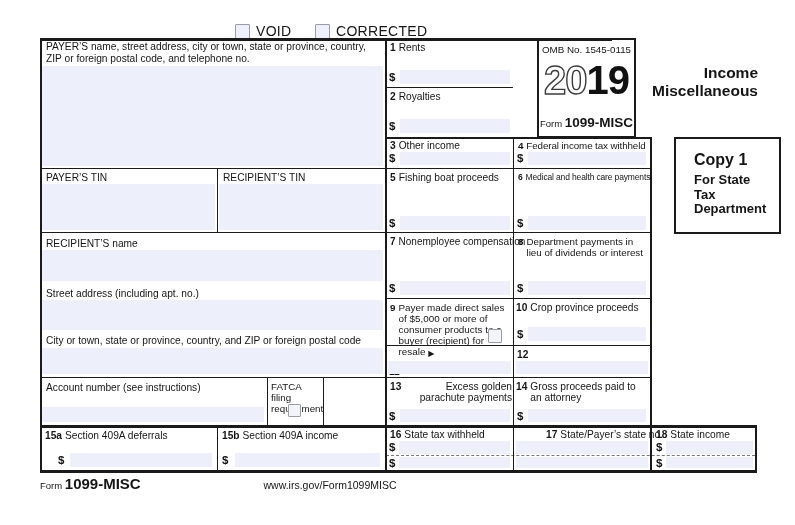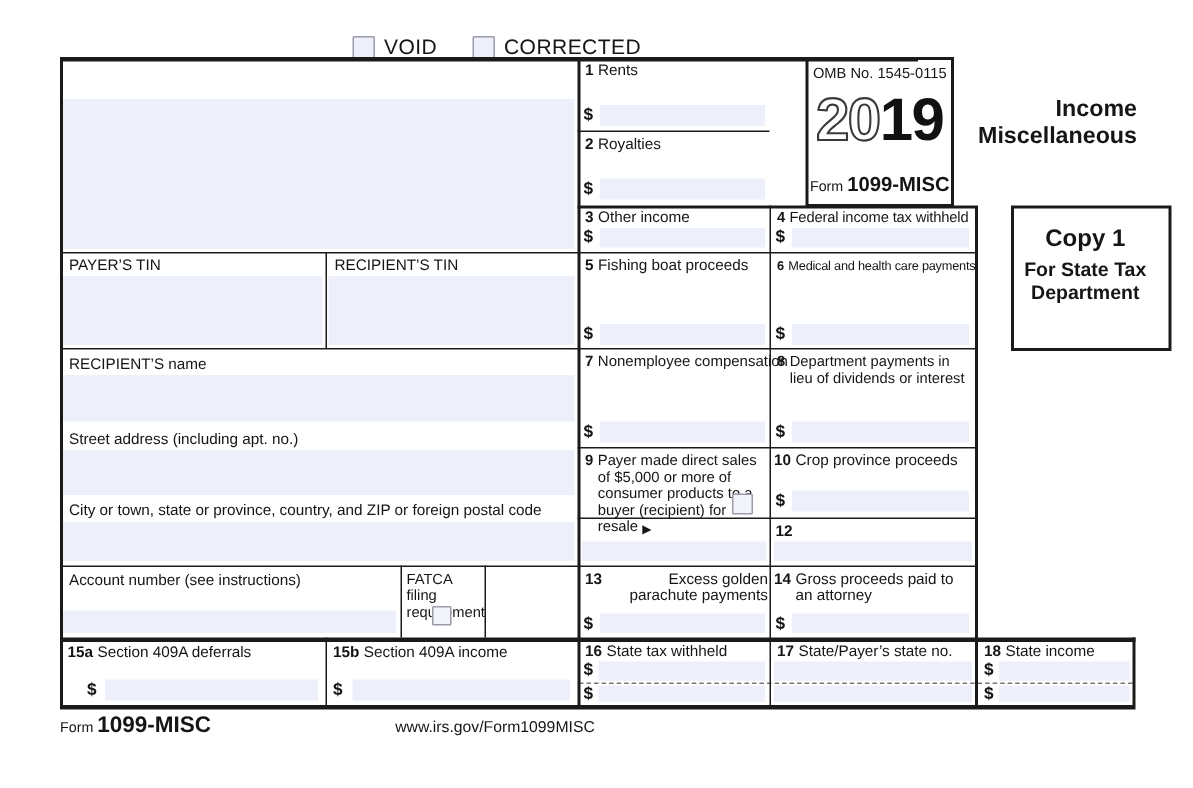--- a/index.html
+++ b/index.html
@@ -16,21 +16,21 @@
   .caps{position:absolute;font-size:10.2px;}
   .box2px{position:absolute;border:2px solid #1a1a1a;box-sizing:border-box;margin-left:24px;}
   .topchk-label{position:absolute;font-size:14px;letter-spacing:.3px;}
   .omb-no{position:absolute;left:0;right:0;top:4px;text-align:center;font-size:9.8px;}
   .year{position:absolute;left:0;right:0;top:18px;text-align:center;font-size:40px;font-weight:800;letter-spacing:-1px;line-height:44px;}
   .year .outline{color:#fff;-webkit-text-stroke:1.4px #3a3a3a;}
   .year .solid{color:#111;}
   .omb-form{position:absolute;left:0;right:0;bottom:6px;text-align:center;font-size:9.5px;}
   .omb-form b{font-size:13.5px;}
   .title{position:absolute;left:610px;top:64px;width:148px;text-align:right;font-weight:bold;font-size:15.5px;line-height:18px;}
-  .copyblk{position:absolute;left:0;right:8px;top:12px;text-align:center;font-weight:bold;}
+  .copyblk{position:absolute;left:18px;right:8px;top:12px;text-align:left;font-weight:bold;}
   .copy1{font-size:16px;line-height:18px;}
   .copyfor{font-size:13px;line-height:14.5px;margin-top:4px;}
   .footer-left{position:absolute;left:40px;top:475px;font-size:9.5px;}
   .footer-left b{font-size:15px;}
   .footer-center{position:absolute;left:200px;top:479px;width:260px;text-align:center;font-size:10.5px;}
   .footer-right{position:absolute;left:440px;top:479px;width:317px;text-align:right;font-size:10.5px;}
   .arrow{font-size:8px;position:relative;top:1px;}
   .nowrap{white-space:nowrap;}
 </style>
 </head>
@@ -58,20 +58,21 @@
   <div class="line" style="left:40px;top:38px;width:2px;height:433px;"></div>
   <div class="line" style="left:217px;top:168px;width:1px;height:64px;"></div>
   <div class="line" style="left:217px;top:425px;width:1px;height:45px;"></div>
   <div class="line" style="left:267px;top:377px;width:1px;height:48px;"></div>
   <div class="line" style="left:323px;top:377px;width:1px;height:48px;"></div>
   <div class="line" style="left:385px;top:38px;width:2px;height:433px;"></div>
   <div class="line" style="left:513px;top:137px;width:1px;height:333px;"></div>
   <div class="line" style="left:650px;top:137px;width:2px;height:333px;"></div>
   <div class="line" style="left:755px;top:425px;width:2px;height:45px;"></div>
 
+  <div class="caps" style="left:46px;top:41px;width:334px;line-height:12px;">PAYER’S name, street address, city or town, state or province, country, ZIP or foreign postal code, and telephone no.</div>
   <div class="field" style="left:42px;top:66px;width:341px;height:100px;"></div>
 
   <div class="lbl" style="left:390px;top:42px;width:120px;">
     <span class="num">1</span>
       <span>Rents</span>
   </div>
   <span class="dollar" style="left:389px;top:71px;">$</span>
   <div class="field" style="left:400px;top:70px;width:110px;height:14px;"></div>
 
   <div class="lbl" style="left:390px;top:91px;width:120px;">
@@ -216,21 +217,21 @@
 
   <div class="lbl" style="left:390px;top:429px;">
     <span class="num">16</span>
       <span>State tax withheld</span>
   </div>
   <span class="dollar" style="left:389px;top:441px;">$</span>
   <div class="field" style="left:399px;top:441px;width:111px;height:13px;"></div>
   <span class="dollar" style="left:389px;top:457px;">$</span>
   <div class="field" style="left:399px;top:457px;width:111px;height:11px;"></div>
 
-  <div class="lbl" style="left:518px;top:429px;">
+  <div class="lbl" style="left:546px;top:429px;">
     <span class="num">17</span>
       <span>State/Payer’s state no.</span>
   </div>
   <div class="field" style="left:516px;top:441px;width:132px;height:13px;"></div>
   <div class="field" style="left:516px;top:457px;width:132px;height:11px;"></div>
 
   <div class="lbl" style="left:656px;top:429px;">
     <span class="num">18</span>
       <span>State income</span>
   </div>

